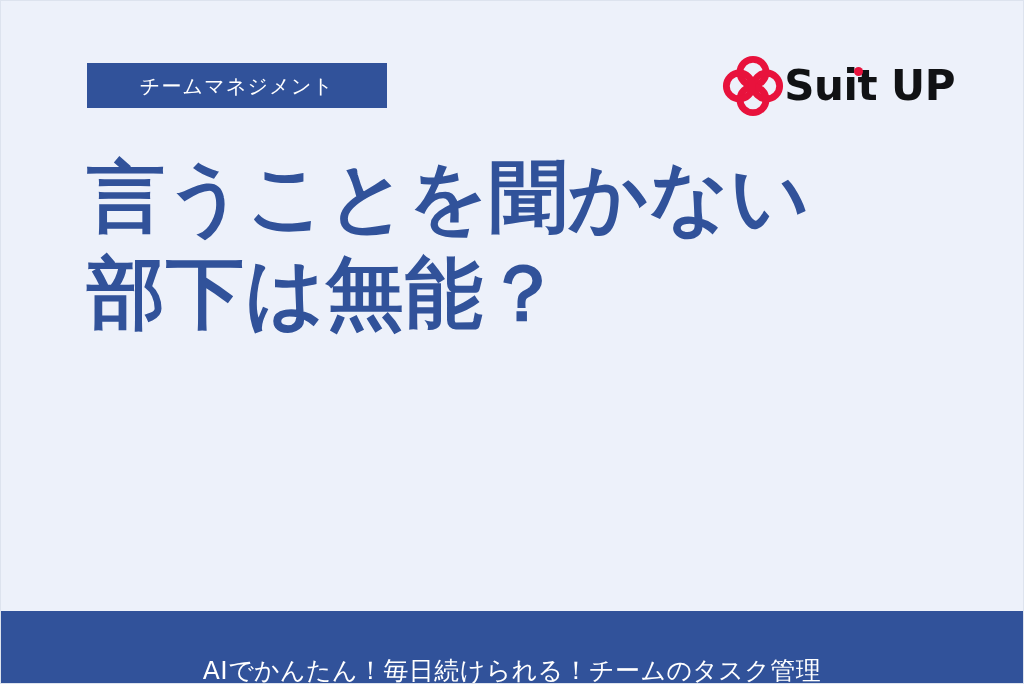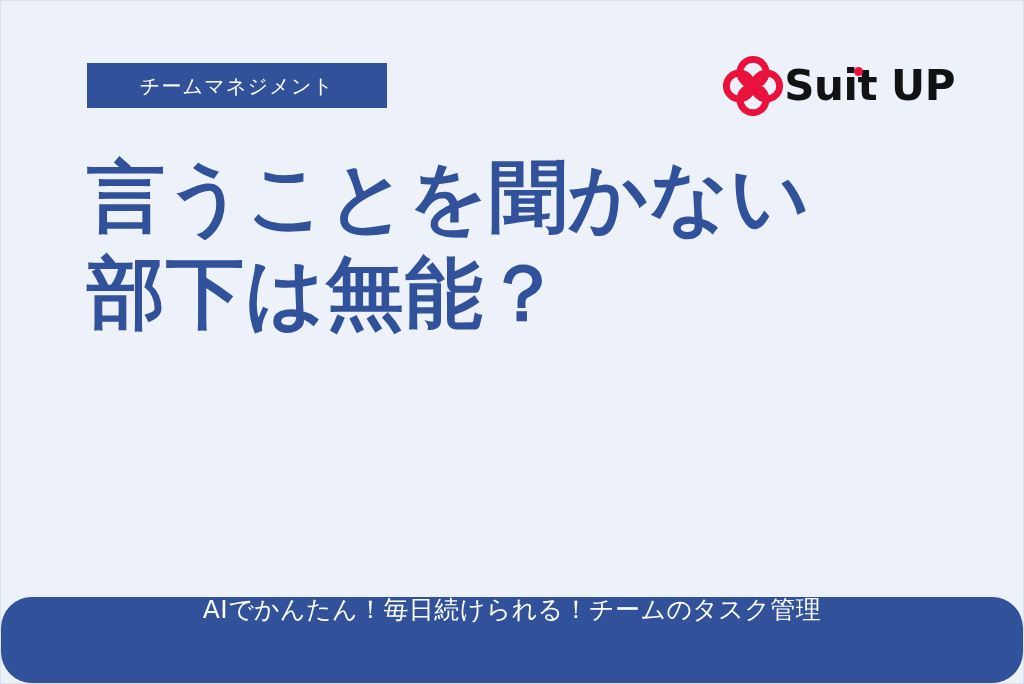--- a/index.html
+++ b/index.html
@@ -125,26 +125,25 @@
     text-shadow: 0 1px 0 rgba(255,255,255,0.85),
                  0 -1px 0 rgba(255,255,255,0.5);
   }
 
   
   .footer-band {
     position: absolute;
     left: 0;
     right: 0;
     bottom: 0;
-    height: 86px;
+    height: 72px;
     background: #31529a;
     display: flex;
-    align-items: flex-start;
+    align-items: flex-end;
     justify-content: center;
-    border-radius: 31px;
   }
 
   .footer-text {
     color: #ffffff;
     font-size: 25px;
     font-weight: 400;
     letter-spacing: 0.4px;
     line-height: 1;
     white-space: nowrap;
   }

